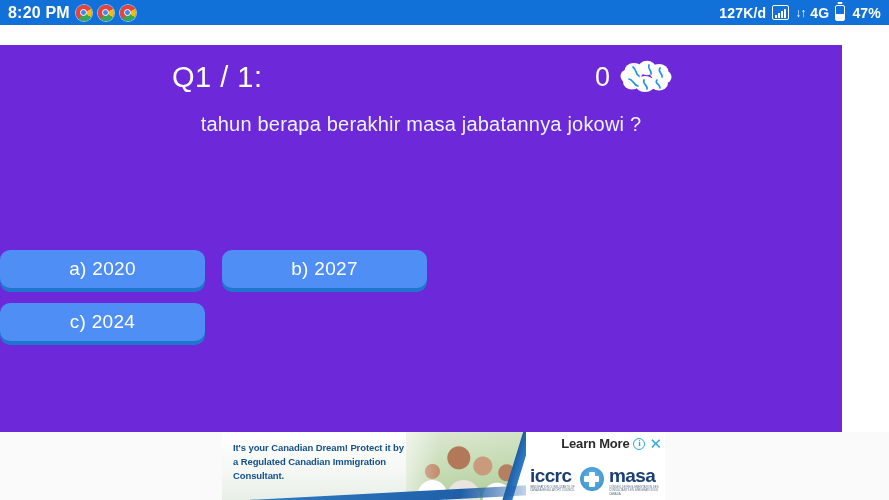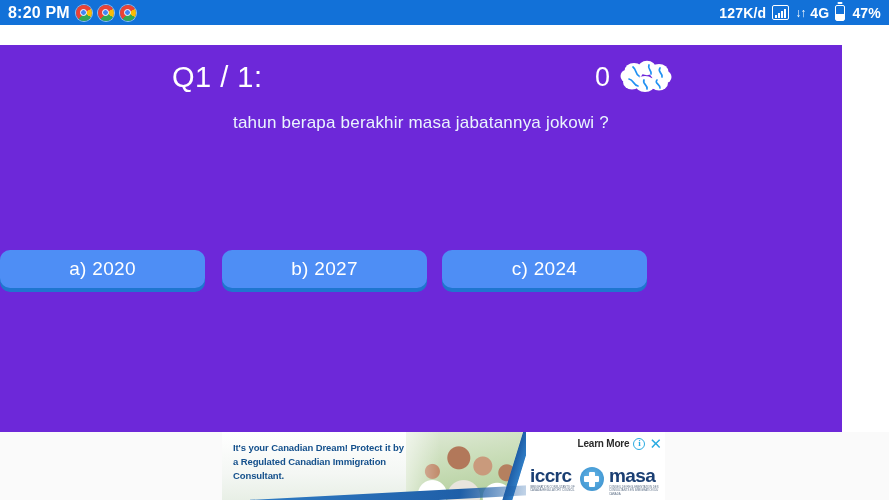--- a/index.html
+++ b/index.html
@@ -162,35 +162,35 @@
     gap: 10px;
   }
   .score-num {
     color: #ffffff;
     font-size: 27px;
     font-weight: 300;
   }
   .brain-icon { display:block; }
   .qtext {
     color: #eaf4fe;
-    font-size: 17px;
+    font-size: 20px;
     font-weight: 300;
     text-align: center;
     margin-top: 10px;
     letter-spacing: 0.2px;
   }
 
   
   .answers {
     position: absolute;
     left: 0;
     top: 205px;
     width: 889px;
     display: flex;
-    flex-direction: row;
+    flex-direction: column;
     align-items: flex-start;
     gap: 15px;
   }
   .answer-row {
     display: flex;
     gap: 17px;
   }
   .answer-btn {
     width: 205px;
     height: 38px;
@@ -308,21 +308,21 @@
   .ad-controls {
     position: absolute;
     right: 3px;
     top: 4px;
     display: flex;
     align-items: center;
     gap: 4px;
   }
   .learn-more {
     color: #2b2b2b;
-    font-size: 10px;
+    font-size: 13px;
     font-weight: bold;
     letter-spacing: -0.2px;
   }
   .info-icon {
     width: 12px; height: 12px;
     border: 1.3px solid #29abe2;
     border-radius: 50%;
     color: #29abe2;
     font-size: 9px;
     font-weight: bold;

